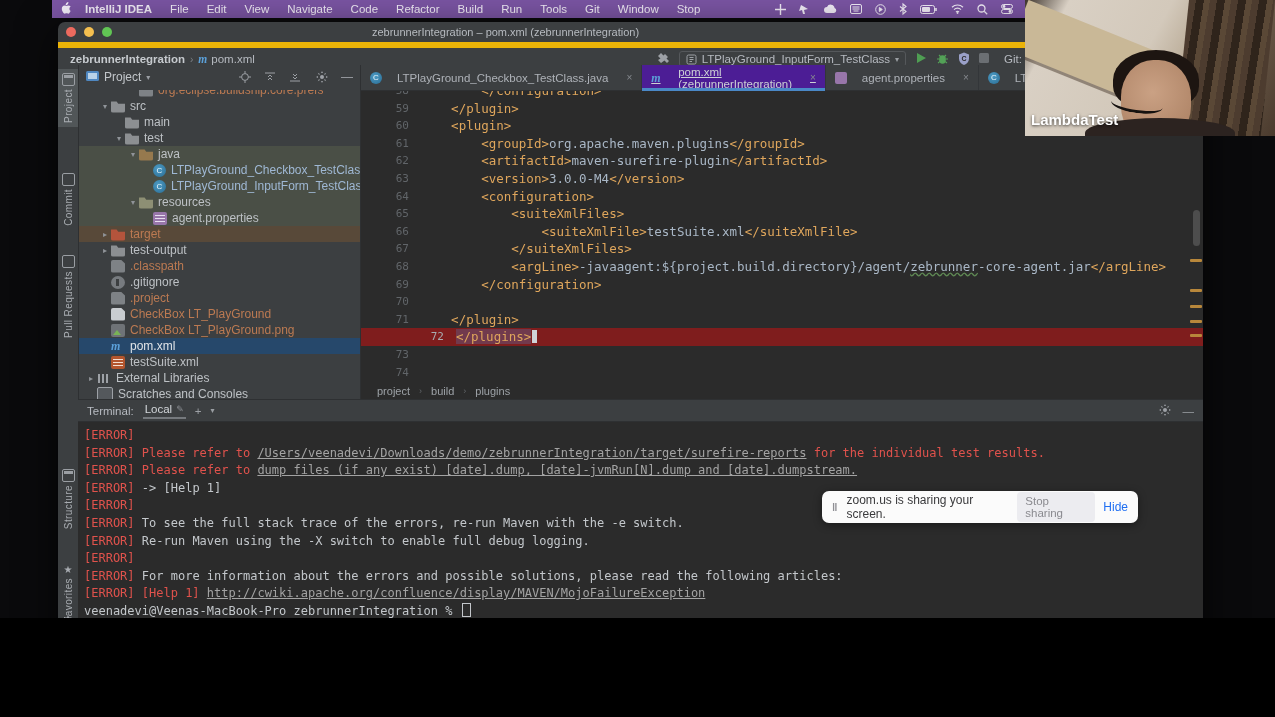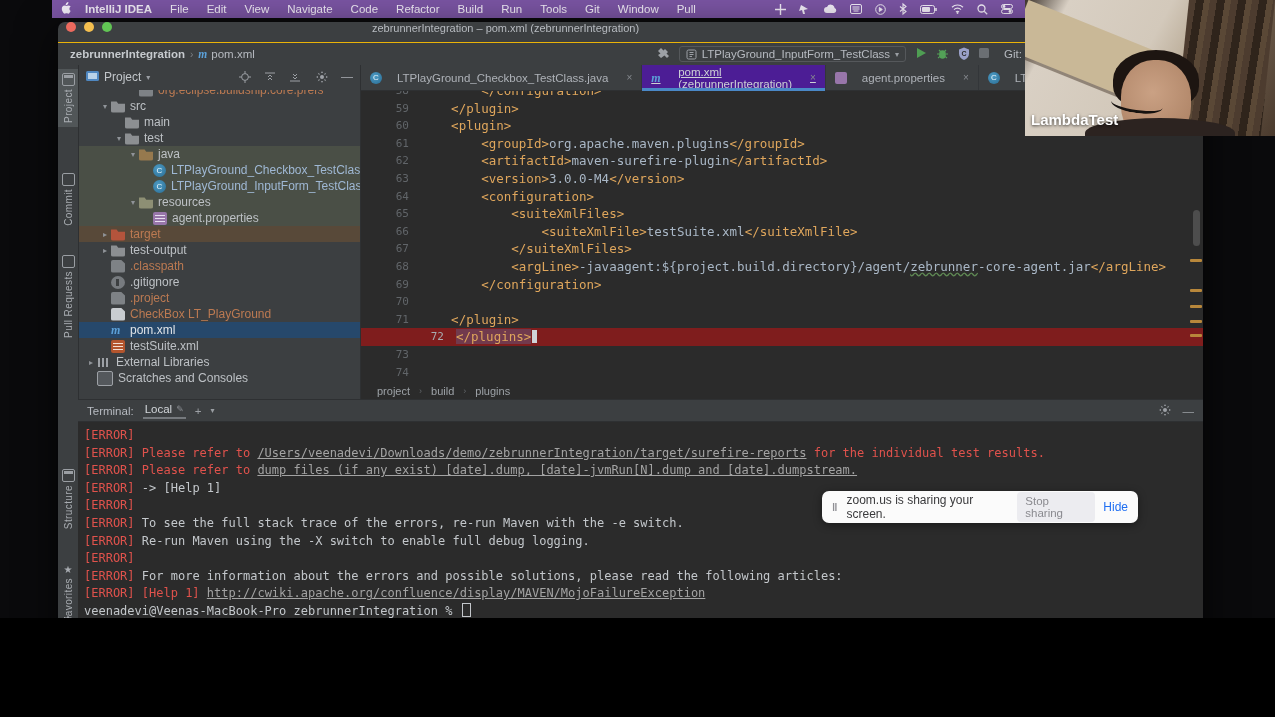--- a/index.html
+++ b/index.html
@@ -9,21 +9,21 @@
   .menubar{position:absolute;left:52px;top:0;right:0;height:18px;background:#7b55a4;
            display:flex;align-items:center;color:#f2edf8;font-size:11.5px;padding-left:4px;}
   .apple{width:20px;text-align:center;}
   .menu-item{padding:0 9px;line-height:18px;}
   .menu-item.app{font-weight:bold;}
   .menu-status{margin-left:auto;display:flex;align-items:center;gap:13px;padding-right:262px;}
   .mi svg{display:block;}
   
   .ide{position:absolute;left:58px;top:22px;width:1145px;height:639px;background:#3c3f41;
        border-radius:7px 7px 0 0;box-shadow:0 10px 40px rgba(0,0,0,.65);font-size:12px;color:#bdc1c5;}
-  .titlebar{height:20px;display:flex;align-items:flex-start;position:relative;border-bottom:1px solid #eab308;}
+  .titlebar{height:20px;display:flex;align-items:center;position:relative;border-bottom:6px solid #eab308;}
   .tl{width:10px;height:10px;border-radius:50%;margin-left:8px;}
   .tl.r{background:#ec6a5e}.tl.y{background:#f4bf4f}.tl.g{background:#61c554}
   .wtitle{position:absolute;left:0;right:250px;text-align:center;font-size:11px;color:#b7bbc0;}
   .navbar{height:22px;display:flex;align-items:center;padding-left:12px;font-size:11.5px;
           color:#b6bac0;border-bottom:1px solid #2e3032;position:relative;}
   .crumb-sep{color:#7d8186;margin:0 5px;font-size:10px;}
   .mvn{color:#5ba0d8;font-style:italic;font-weight:bold;margin-right:4px;font-family:"Liberation Serif",serif;}
   .runbar{position:absolute;right:160px;top:0;height:22px;display:flex;align-items:center;gap:9px;}
   .rc-combo{display:flex;align-items:center;gap:5px;color:#b6bac0;padding:1px 6px;border:1px solid #55585b;border-radius:3px;}
   .chev-dn{font-size:8px;color:#9a9ea3;}
@@ -216,21 +216,21 @@
         <span class="menu-item">Edit</span>
         <span class="menu-item">View</span>
         <span class="menu-item">Navigate</span>
         <span class="menu-item">Code</span>
         <span class="menu-item">Refactor</span>
         <span class="menu-item">Build</span>
         <span class="menu-item">Run</span>
         <span class="menu-item">Tools</span>
         <span class="menu-item">Git</span>
         <span class="menu-item">Window</span>
-        <span class="menu-item">Pull</span>
+        <span class="menu-item">Stop</span>
       </span>
     <span class="menu-status">
       <span class="mi">
           <svg width="11" height="11" viewBox="0 0 11 11" stroke="#f2edf8" stroke-width="1.4" fill="none">
             <path d="M5.5 0v11M0 5.5h11"></path>
           </svg>
         </span>
       <span class="mi">
           <svg width="11" height="11" viewBox="0 0 11 11" fill="#f2edf8">
             <path d="M2 1l7 4-4 1 1 4-2 0-1-4-3 1z"></path>
@@ -453,20 +453,25 @@
             <div class="trow" style="padding-left: 20px;">
               <span class="chev"></span>
               <span class="ticon filegray"></span>
               <span class="lab ex">.project</span>
             </div>
             <div class="trow" style="padding-left: 20px;">
               <span class="chev"></span>
               <span class="ticon filegen"></span>
               <span class="lab ex">CheckBox LT_PlayGround</span>
             </div>
+            <div class="trow" style="padding-left: 20px;">
+              <span class="chev"></span>
+              <span class="ticon img"></span>
+              <span class="lab ex">CheckBox LT_PlayGround.png</span>
+            </div>
             <div class="trow sel" style="padding-left: 20px;">
               <span class="chev"></span>
               <span class="ticon maven"></span>
               <span class="lab sel">pom.xml</span>
             </div>
             <div class="trow" style="padding-left: 20px;">
               <span class="chev"></span>
               <span class="ticon xml"></span>
               <span class="lab">testSuite.xml</span>
             </div>

